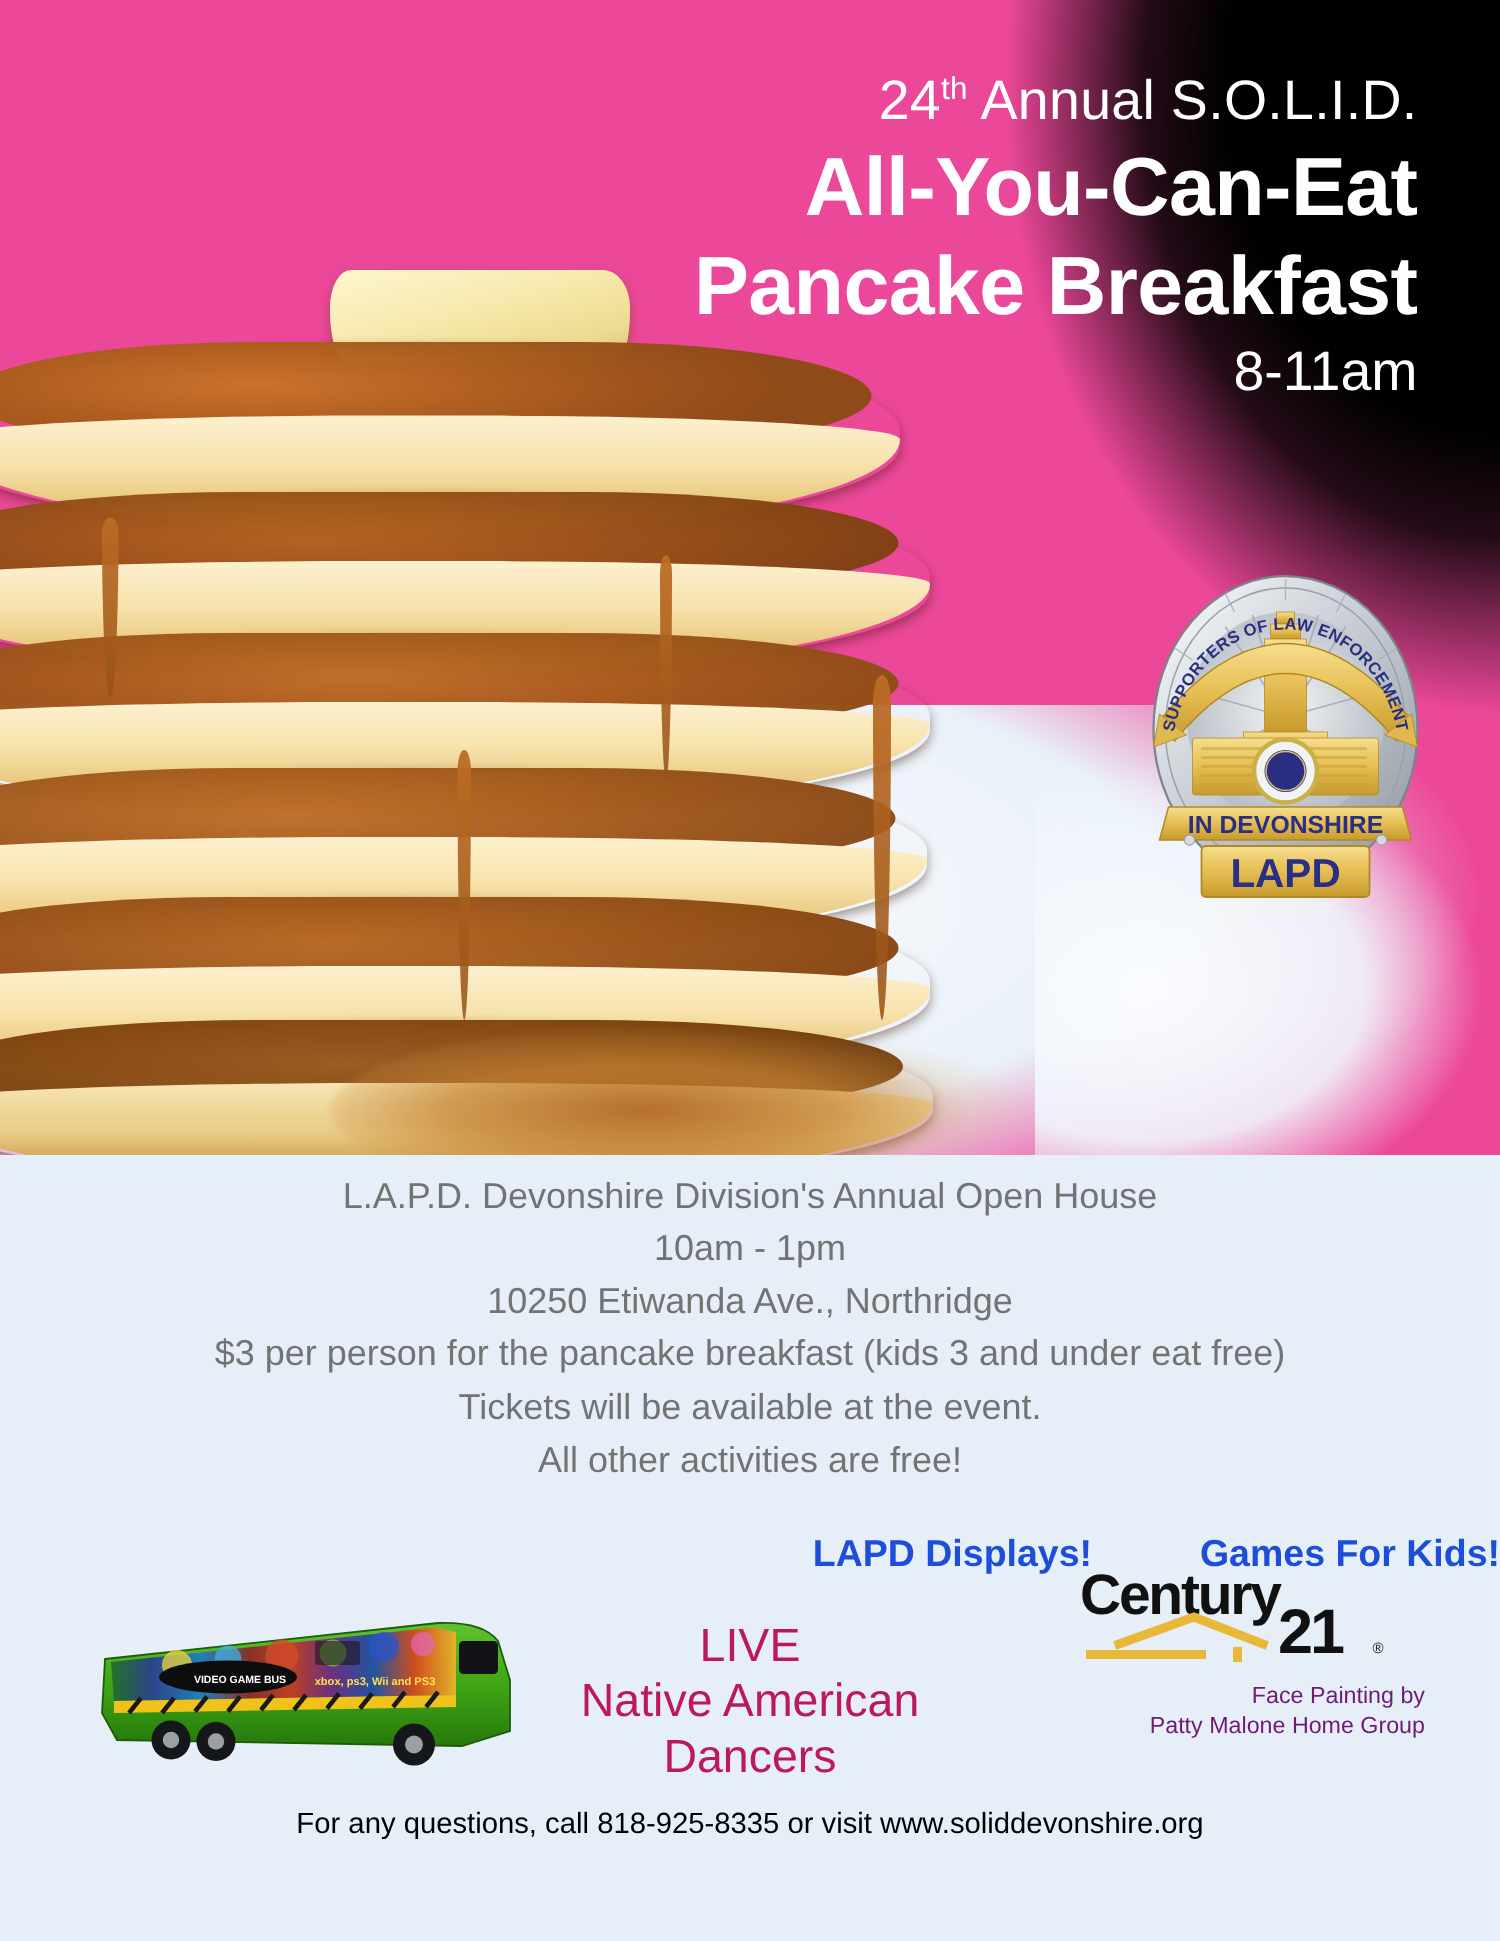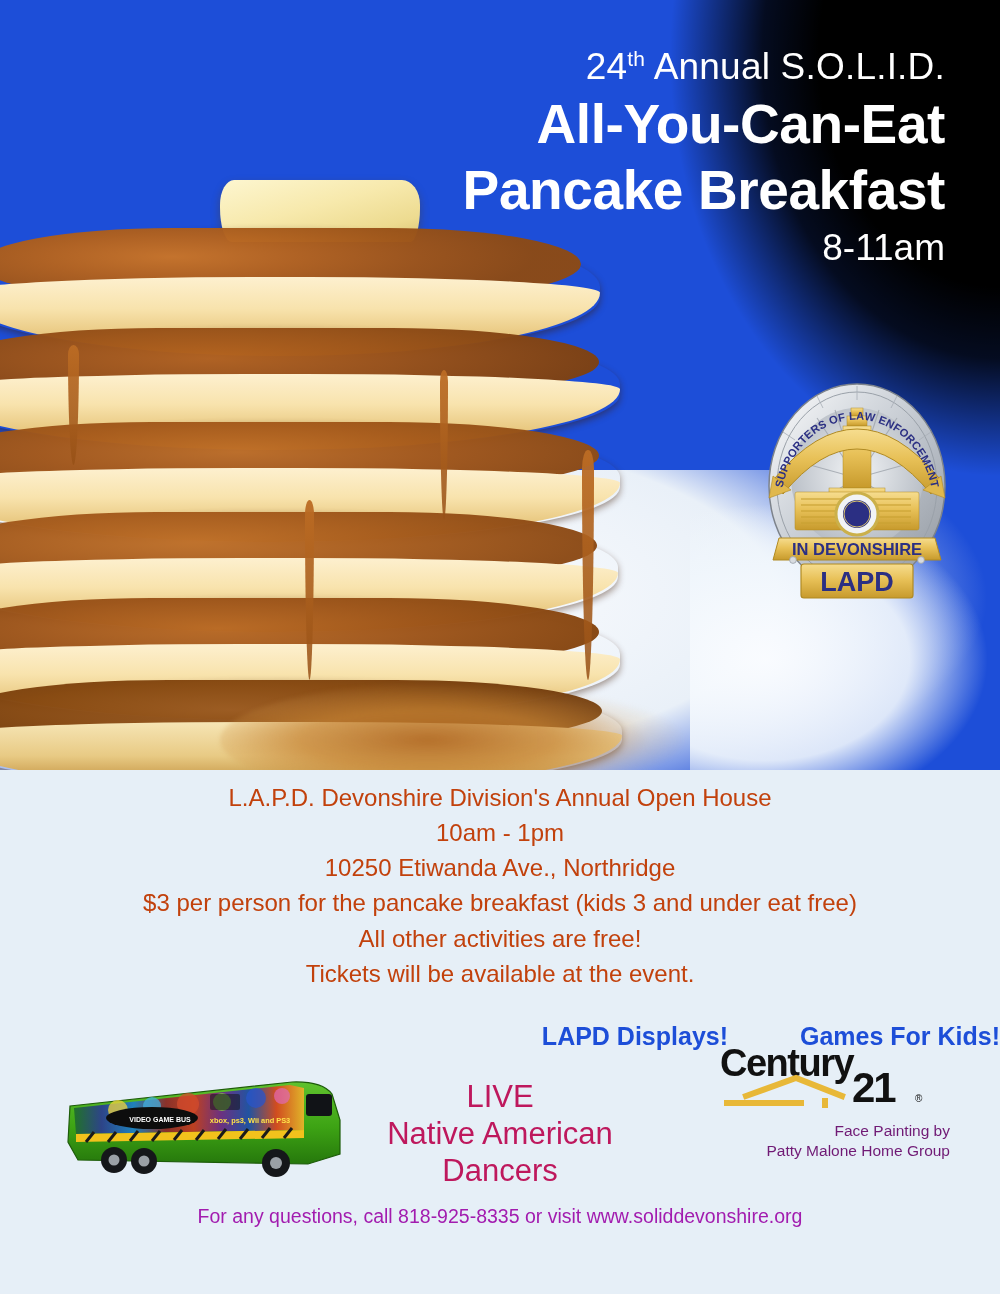--- a/index.html
+++ b/index.html
@@ -15,21 +15,21 @@
     background: #e6eff7;
     font-family: "Liberation Sans", sans-serif;
   }
 
   
   .photo {
     position: absolute;
     left: 0; top: 0;
     width: 1000px;
     height: 770px;
-    background: #1d4ed8;
+    background: #ec4899;
     overflow: hidden;
   }
   
   .plate {
     position: absolute;
     left: -40px;
     top: 470px;
     width: 1090px;
     height: 320px;
     background:
@@ -155,21 +155,21 @@
     height: 245px;
   }
 
   
   .info {
     position: absolute;
     left: 0;
     top: 782px;
     width: 1000px;
     text-align: center;
-    color: #c2410c;
+    color: #737373;
     font-size: 24px;
     line-height: 1.34;
   }
   .info div { margin: 0 0 3px 0; }
 
   
   .banners {
     position: absolute;
     top: 1022px;
     left: 0;
@@ -220,21 +220,21 @@
     text-align: right;
   }
 
   
   .footer {
     position: absolute;
     left: 0;
     top: 1205px;
     width: 1000px;
     text-align: center;
-    color: #a21caf;
+    color: #000000;
     font-size: 19.5px;
   }
 </style>
 </head>
 <body>
 
 <div id="flyer">
 
   <div class="photo">
     <div class="backdrop-curve"></div>
@@ -367,22 +367,22 @@
         <circle cx="164" cy="186" r="3.4" fill="#d7dbe0" stroke="#9aa1a9" stroke-width=".8"></circle>
       </svg>
     </div>
   </div>
 
   <div class="info">
     <div>L.A.P.D. Devonshire Division's Annual Open House</div>
     <div>10am - 1pm</div>
     <div>10250 Etiwanda Ave., Northridge</div>
     <div>$3 per person for the pancake breakfast (kids 3 and under eat free)</div>
+    <div>Tickets will be available at the event.</div>
     <div>All other activities are free!</div>
-    <div>Tickets will be available at the event.</div>
   </div>
 
   <div class="banners">
     <span>LAPD Displays!</span>
     <span class="banner-gap"></span>
     <span>Games For Kids!</span>
   </div>
 
   <div class="bus">
     <svg viewBox="0 0 290 120" width="290" height="120">

